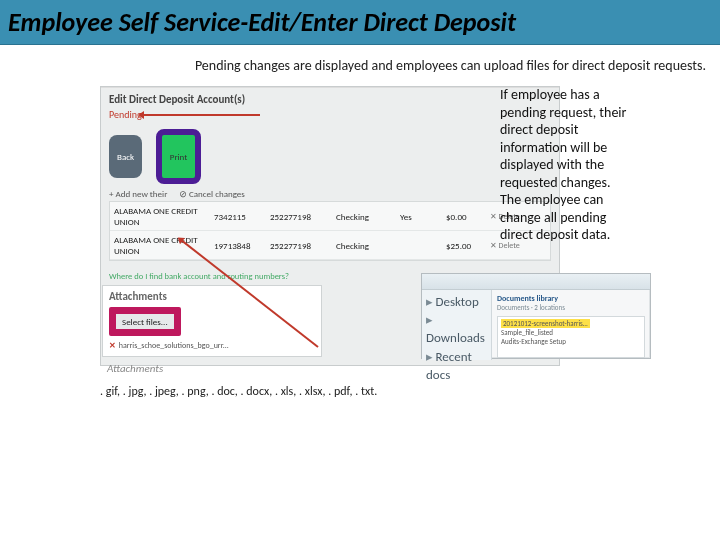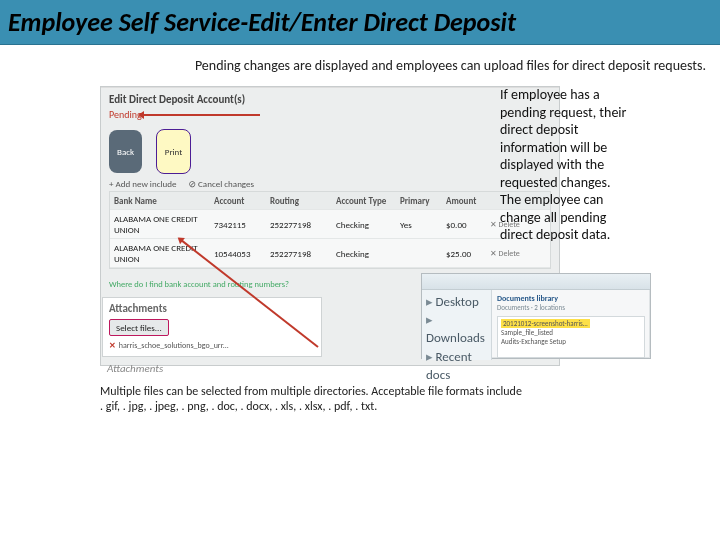--- a/index.html
+++ b/index.html
@@ -7,32 +7,32 @@
   .titlebar { background: #3a8fb2; color: #000000; font-style: italic; font-weight: 700; font-size: 26px; padding: 6px 8px; border-bottom: 1px solid #2a7290; }
   .intro { font-size: 14px; padding: 12px 14px 6px 22px; text-align: right; }
   .stage { position: relative; width: 636px; height: 430px; }
   
   .shot { position: absolute; left: 100px; top: 6px; width: 460px; height: 280px; background: #eceeee; border: 1px solid #c8cccd; box-shadow: 0 1px 0 #ddd inset; }
   .shot-head { padding: 6px 8px 2px 8px; font-size: 11px; color: #555; }
   .shot-head .t { color: #444; font-weight: 600; }
   .pending { color: #c0392b; font-size: 10px; margin-top: 2px; display: inline-block; }
   .toolbar { margin: 6px 8px 4px 8px; }
   .btn { display: inline-block; background: #5a6a78; color: #fff; font-size: 9px; padding: 16px 8px; border-radius: 8px; margin-right: 10px; }
-  .btn.light { background: #fef9c3; color: #333; border: 1px solid #4c1d95; }
+  .btn.light { background: #22c55e; color: #333; border: 6px solid #4c1d95; }
   .subbar { margin: 0 8px 2px 8px; font-size: 9px; color: #555; }
   .subbar span { margin-right: 10px; }
   .table { margin: 0 8px; background: #f7f8f8; border: 1px solid #d6dada; }
   .row { display: flex; font-size: 9px; padding: 3px 4px; border-bottom: 1px solid #e4e7e7; align-items: center; }
   .row.hd { background: #e9ecec; color: #555; font-weight: 600; }
   .c1 { flex: 0 0 100px; } .c2 { flex: 0 0 56px; } .c3 { flex: 0 0 66px; } .c4 { flex: 0 0 64px; } .c5 { flex: 0 0 46px; } .c6 { flex: 0 0 44px; } .c7 { flex: 1; text-align: left; color: #777; font-size: 8px; }
   .where { margin: 10px 8px 4px 8px; font-size: 8.5px; color: #4a6; }
   .savebar { margin: 2px 8px 6px 8px; }
   .attachpanel { position: absolute; left: 1px; bottom: 8px; width: 220px; background: #fff; border: 1px solid #cfd3d4; padding: 4px 6px 6px 6px; }
   .attachpanel .hd { font-size: 11px; color: #666; font-weight: 700; }
-  .selbtn { display: inline-block; margin-top: 4px; background: #e6e9ea; border: 1px solid #be185d; font-size: 9px; padding: 2px 6px; border-radius: 2px; }
+  .selbtn { display: inline-block; margin-top: 4px; background: #e6e9ea; border: 7px solid #be185d; font-size: 9px; padding: 2px 6px; border-radius: 2px; }
   .filechip { margin-top: 4px; font-size: 8px; color: #555; display: flex; align-items: center; gap: 3px; }
   .filechip .x { color: #c0392b; font-weight: 700; }
   .instructions { position: absolute; left: 6px; bottom: -10px; font-size: 11px; color: #888; font-style: italic; }
   
   .dialog { position: absolute; left: 320px; bottom: 6px; width: 230px; height: 86px; background: #f6f7f8; border: 1px solid #b5bcc0; box-shadow: 0 0 0 1px #dfe3e5 inset; }
   .dialog-top { height: 16px; background: linear-gradient(#e9f0f4,#d8e2e8); border-bottom: 1px solid #c3cdd2; }
   .dialog-body { display: flex; height: 70px; }
   .dialog-side { width: 70px; background: #eef3f6; border-right: 1px solid #d1d8dc; font-size: 13px; color: #4a5a66; padding: 3px 4px; line-height: 1.4; }
   .dialog-side div::before { content: "▸ "; color: #7a8a94; }
   .dialog-main { flex: 1; padding: 3px 5px; }
@@ -61,45 +61,36 @@
   <div class="shot">
     <div class="shot-head">
       <div class="t">Edit Direct Deposit Account(s)</div>
       <span class="pending">Pending</span>
     </div>
     <div class="toolbar">
       <span class="btn">Back</span>
       <span class="btn light">Print</span>
     </div>
     <div class="subbar">
-      <span>+ Add new include</span>
+      <span>+ Add new their</span>
       <span>⊘ Cancel changes</span>
     </div>
     <div class="table">
-      <div class="row hd">
-        <div class="c1">Bank Name</div>
-        <div class="c2">Account</div>
-        <div class="c3">Routing</div>
-        <div class="c4">Account Type</div>
-        <div class="c5">Primary</div>
-        <div class="c6">Amount</div>
-        <div class="c7"></div>
-      </div>
       <div class="row">
         <div class="c1">ALABAMA ONE CREDIT UNION</div>
         <div class="c2">7342115</div>
         <div class="c3">252277198</div>
         <div class="c4">Checking</div>
         <div class="c5">Yes</div>
         <div class="c6">$0.00</div>
         <div class="c7">✕ Delete</div>
       </div>
       <div class="row">
         <div class="c1">ALABAMA ONE CREDIT UNION</div>
-        <div class="c2">10544053</div>
+        <div class="c2">19713848</div>
         <div class="c3">252277198</div>
         <div class="c4">Checking</div>
         <div class="c5"></div>
         <div class="c6">$25.00</div>
         <div class="c7">✕ Delete</div>
       </div>
     </div>
     <div class="where">Where do I find bank account and routing numbers?</div>
 
     <div class="attachpanel">
@@ -132,16 +123,15 @@
       </div>
     </div>
   </div>
 
   <div class="arrow a1"></div>
   <div class="arrow a2"></div>
 
   <div class="sidenote">If employee has a pending request, their direct deposit information will be displayed with the requested changes. The employee can change all pending direct deposit data.</div>
 
   <div class="bottomcap">
-    <div>Multiple files can be selected from multiple directories.  Acceptable file formats include</div>
     <div>. gif, . jpg, . jpeg, . png, . doc, . docx, . xls, . xlsx, . pdf, . txt.</div>
   </div>
 </div>
 
 </body></html>

